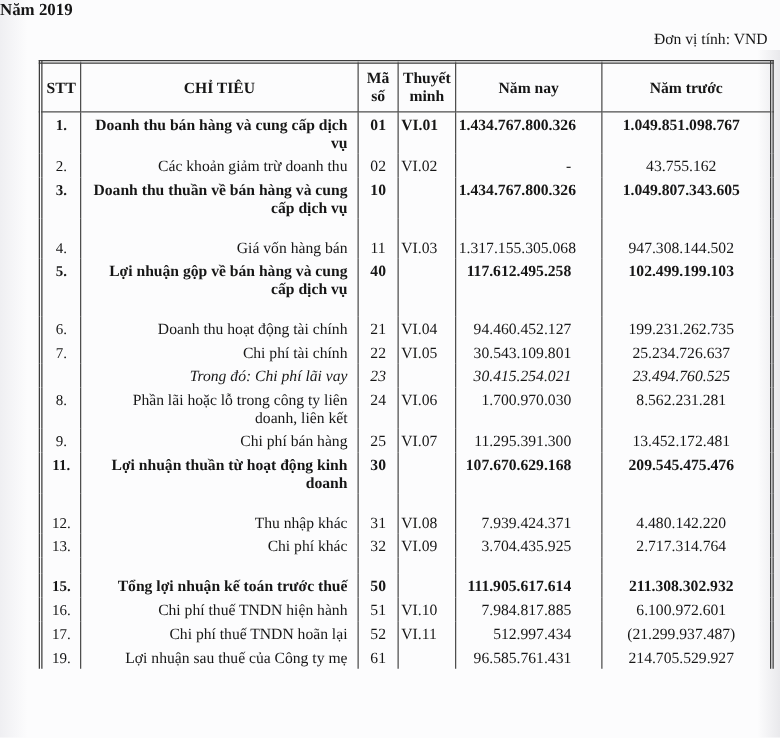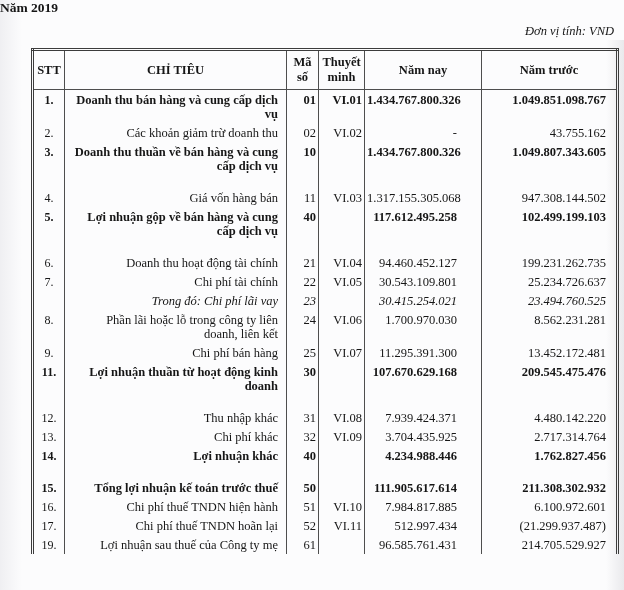--- a/index.html
+++ b/index.html
@@ -19,21 +19,21 @@
     position: absolute; right: 0; top: 40px; width: 18px; height: 550px;
     background: linear-gradient(to left, #e9e9ec, rgba(252,252,253,0));
   }
   .doc-title {
     position: absolute; top: 0; left: 0; width: 508px;
     text-align: left;
     font-weight: bold; font-size: 13.5px; line-height: 15px;
   }
   .unit-note {
     position: absolute; top: 24px; right: 10px;
-    font-style: italic; font-size: 12.5px;
+    font-size: 12.5px;
   }
   table.report {
     position: absolute; left: 31px; top: 48px;
     width: 585px;
     border-collapse: collapse;
     table-layout: fixed;
     border-left: 3px double #3c3c3c;
     border-right: 3px double #3c3c3c;
     border-top: 3px double #3c3c3c;
     border-bottom: none;
@@ -56,24 +56,24 @@
     border-bottom: 1px solid #4e4e4e;
     font-weight: bold;
     text-align: center;
     vertical-align: middle;
     padding: 4px 1px;
     line-height: 15px;
   }
   .report tbody td { padding: 3px 2px 2px; }
   .report td.c-stt   { text-align: center; font-size: 12px; }
   .report td.c-label { text-align: right; padding-left: 6px; padding-right: 8px; }
-  .report td.c-ma    { text-align: right; }
-  .report td.c-tm    { text-align: right; }
+  .report td.c-ma    { text-align: center; }
+  .report td.c-tm    { text-align: left; }
   .report td.c-nay   { text-align: right; padding-right: 24px; }
-  .report td.c-truoc { text-align: right; padding-right: 10px; margin-top: 32px; }
+  .report td.c-truoc { text-align: center; padding-right: 10px; margin-top: 32px; }
   .report tr.bold td   { font-weight: bold; }
   .report tr.italic td { font-style: italic; }
   .report tr.spacer td { padding: 0; height: 13px; }
 </style>
 </head>
 <body>
 
 <div class="edge-left"></div>
 <div class="edge-right"></div>
 
@@ -221,28 +221,20 @@
     <td class="c-truoc">4.480.142.220</td>
   </tr>
       <tr>
     <td class="c-stt">13.</td>
     <td class="c-label">Chi phí khác</td>
     <td class="c-ma">32</td>
     <td class="c-tm">VI.09</td>
     <td class="c-nay">3.704.435.925</td>
     <td class="c-truoc">2.717.314.764</td>
   </tr>
-      <tr class="bold">
-    <td class="c-stt">14.</td>
-    <td class="c-label">Lợi nhuận khác</td>
-    <td class="c-ma">40</td>
-    <td class="c-tm"></td>
-    <td class="c-nay">4.234.988.446</td>
-    <td class="c-truoc">1.762.827.456</td>
-  </tr>
       <tr class="spacer">
     <td class="c-stt"></td>
     <td class="c-label"></td>
     <td class="c-ma"></td>
     <td class="c-tm"></td>
     <td class="c-nay"></td>
     <td class="c-truoc"></td>
   </tr>
       <tr class="bold">
     <td class="c-stt">15.</td>

